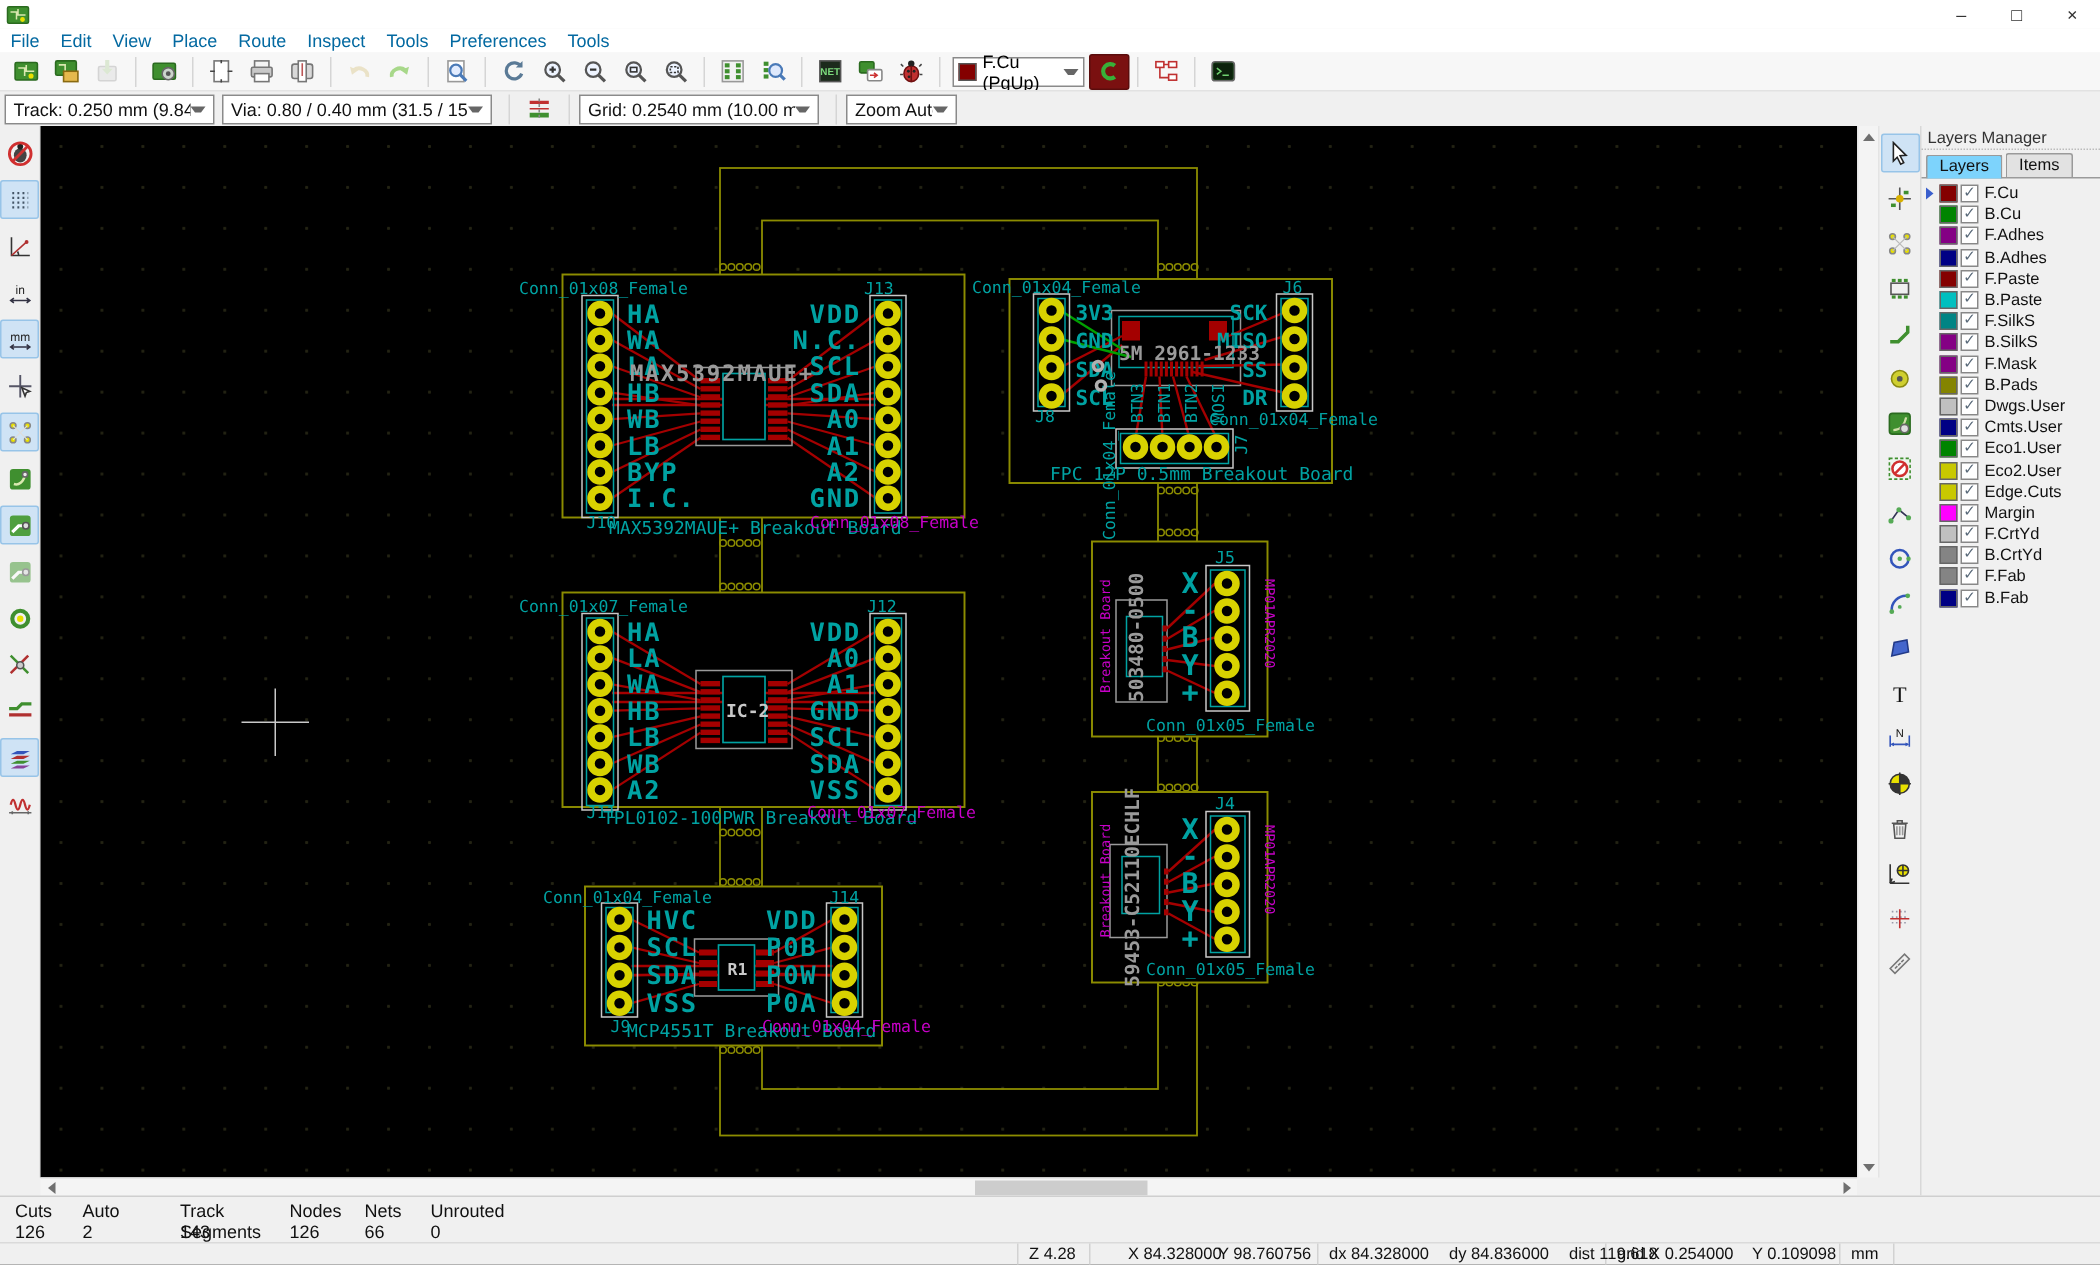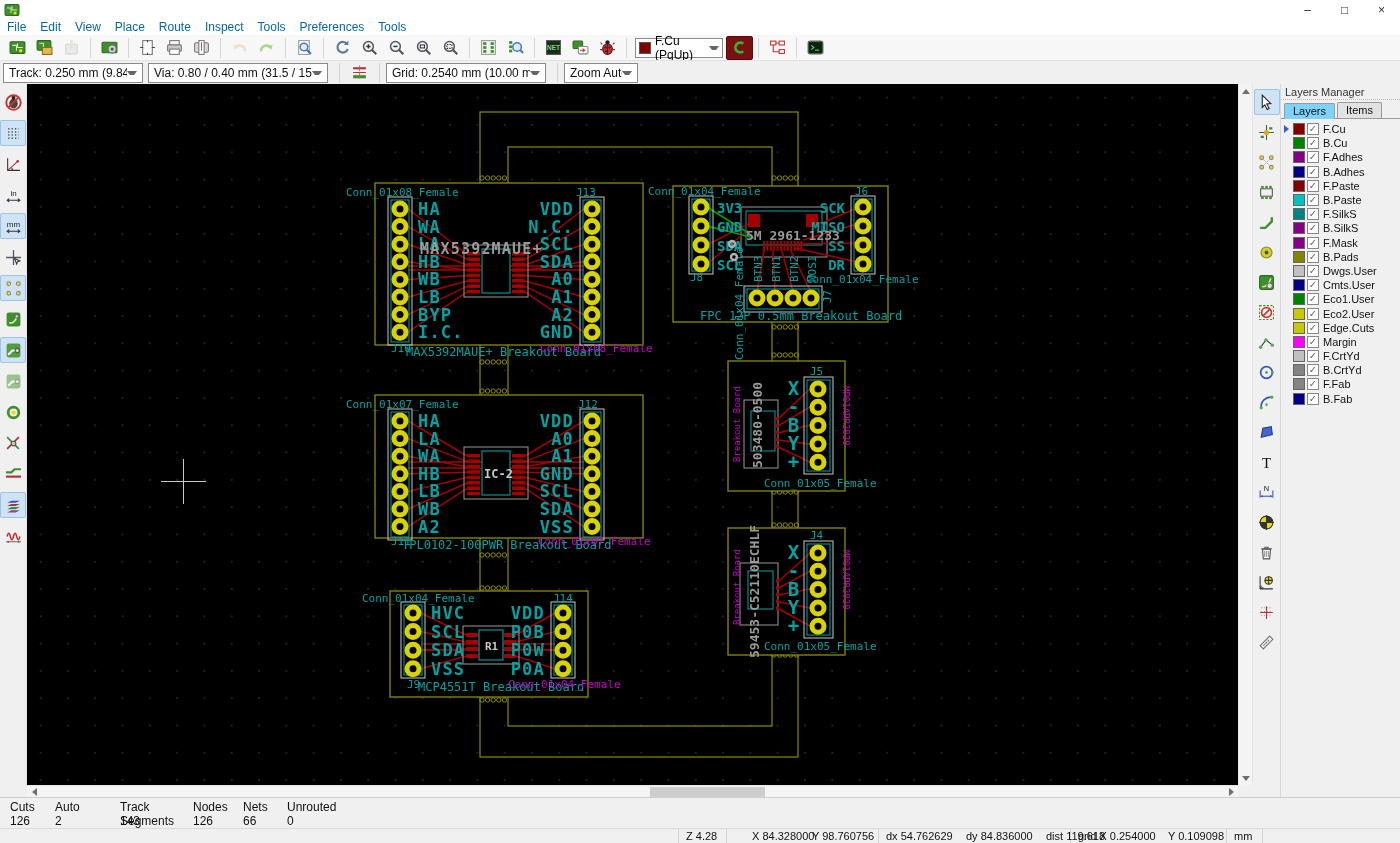--- a/index.html
+++ b/index.html
@@ -1234,19 +1234,19 @@
 <div class="status2">
   <i class="vdiv" style="left:678px"></i>
   <i class="vdiv" style="left:726px"></i>
   <i class="vdiv" style="left:878px"></i>
   <i class="vdiv" style="left:1070px"></i>
   <i class="vdiv" style="left:1226px"></i>
   <i class="vdiv" style="left:1262px"></i>
   <span class="s2" style="left:686px">Z 4.28</span>
   <span class="s2" style="left:752px">X 84.328000</span>
   <span class="s2" style="left:812px">Y 98.760756</span>
-  <span class="s2" style="left:886px">dx 54.762629</span>
+  <span class="s2" style="left:886px">dx 84.328000</span>
   <span class="s2" style="left:966px">dy 84.836000</span>
   <span class="s2" style="left:1046px">dist 119.618</span>
   <span class="s2" style="left:1078px">grid X 0.254000</span>
   <span class="s2" style="left:1168px">Y 0.109098</span>
   <span class="s2" style="left:1234px">mm</span>
 </div>
 
 </body></html>

